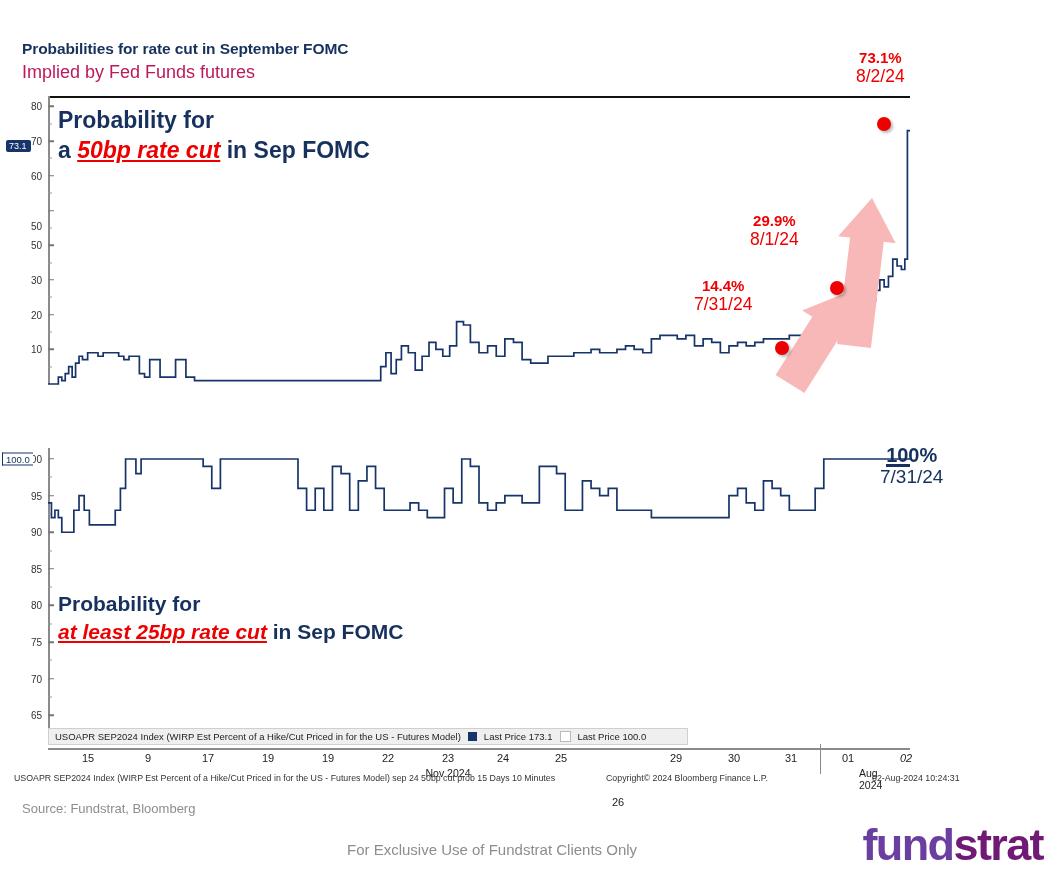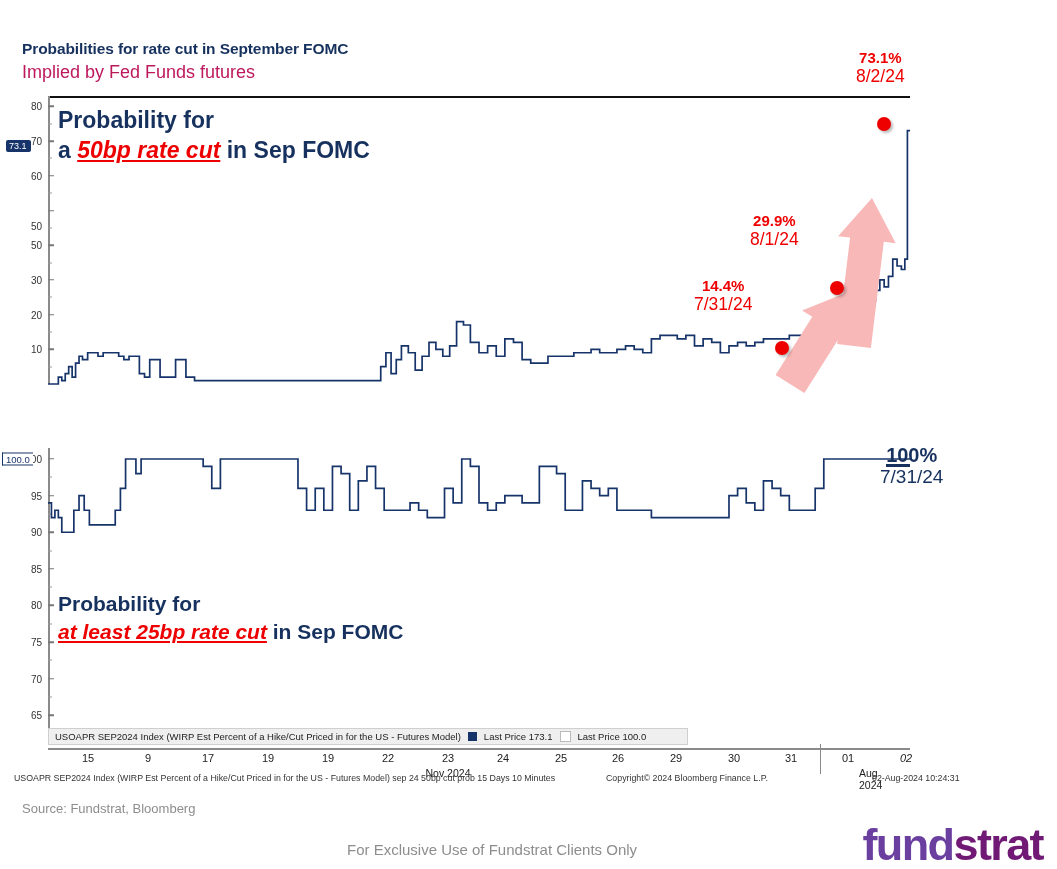--- a/index.html
+++ b/index.html
@@ -226,21 +226,21 @@
     <div id="xticks">
         <div class="xtick" style="left: 40px;">15</div>
         <div class="xtick" style="left: 100px;">9</div>
         <div class="xtick" style="left: 160px;">17</div>
         <div class="xtick" style="left: 220px;">19</div>
         <div class="xtick" style="left: 280px;">19</div>
         <div class="xtick" style="left: 340px;">22</div>
         <div class="xtick" style="left: 400px;">23</div>
         <div class="xtick" style="left: 455px;">24</div>
         <div class="xtick" style="left: 513px;">25</div>
-        <div class="xtick" style="left: 570px;">26</div>
+        <div class="xtick" style="left: 570px; margin-top: 44px;">26</div>
         <div class="xtick" style="left: 628px;">29</div>
         <div class="xtick" style="left: 686px;">30</div>
         <div class="xtick" style="left: 743px;">31</div>
         <div class="xtick" style="left: 800px;">01</div>
         <div class="xtick" style="left: 858px; font-style: italic;">02</div>
       </div>
     <div id="xdivider" style="left: 772px;"></div>
     <div class="xmonth" id="xm-jul" style="left: 400px;">Nov 2024</div>
     <div class="xmonth" id="xm-aug" style="left: 828px;">Aug 2024</div>
   </div>

